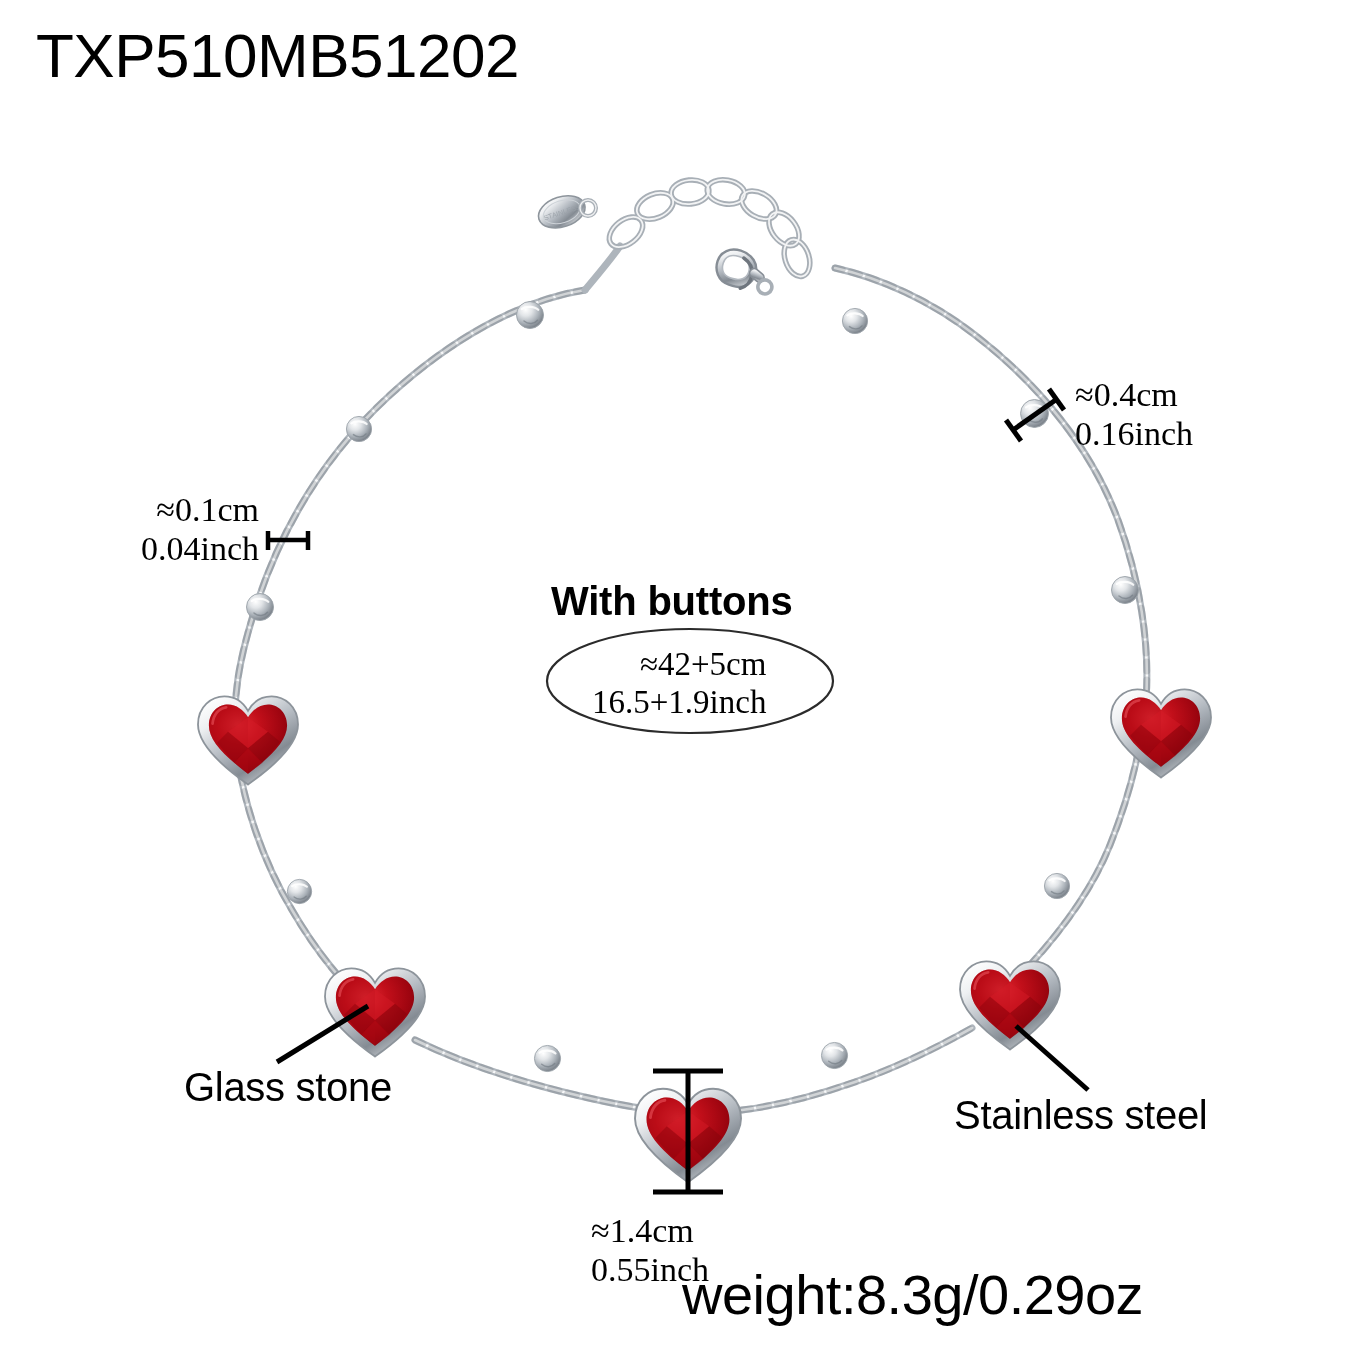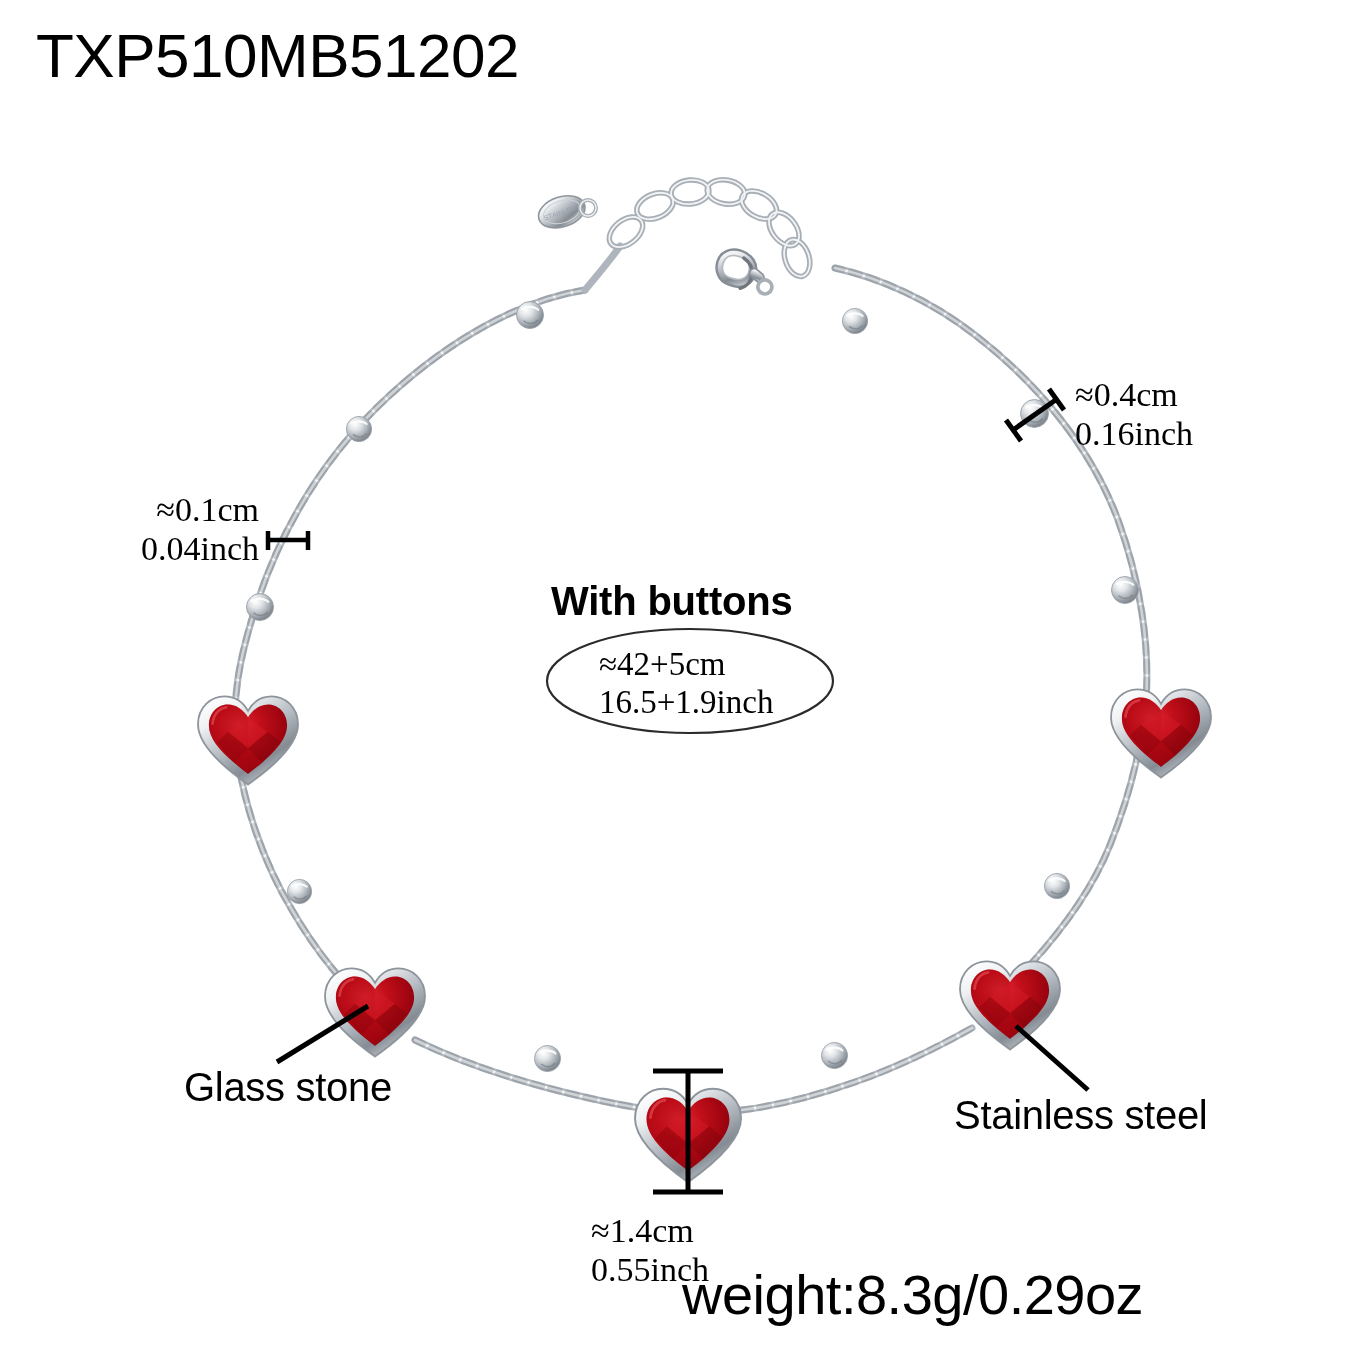--- a/index.html
+++ b/index.html
@@ -53,23 +53,22 @@
   .dim-block {
     position: absolute;
     font-size: 34px;
     font-weight: 500;
     line-height: 1.16;
     font-family: Liberation Serif, serif;
   }
   #dim-oval-text {
     left: 592px;
     top: 645px;
-    text-align: left;
+    text-align: right;
     font-size: 33px;
-    margin-left: 7px;
   }
   #dim-bead {
     left: 1075px;
     top: 375px;
   }
   #dim-chain {
     left: 114px;
     top: 490px;
     text-align: right;
     margin-left: 27px;

